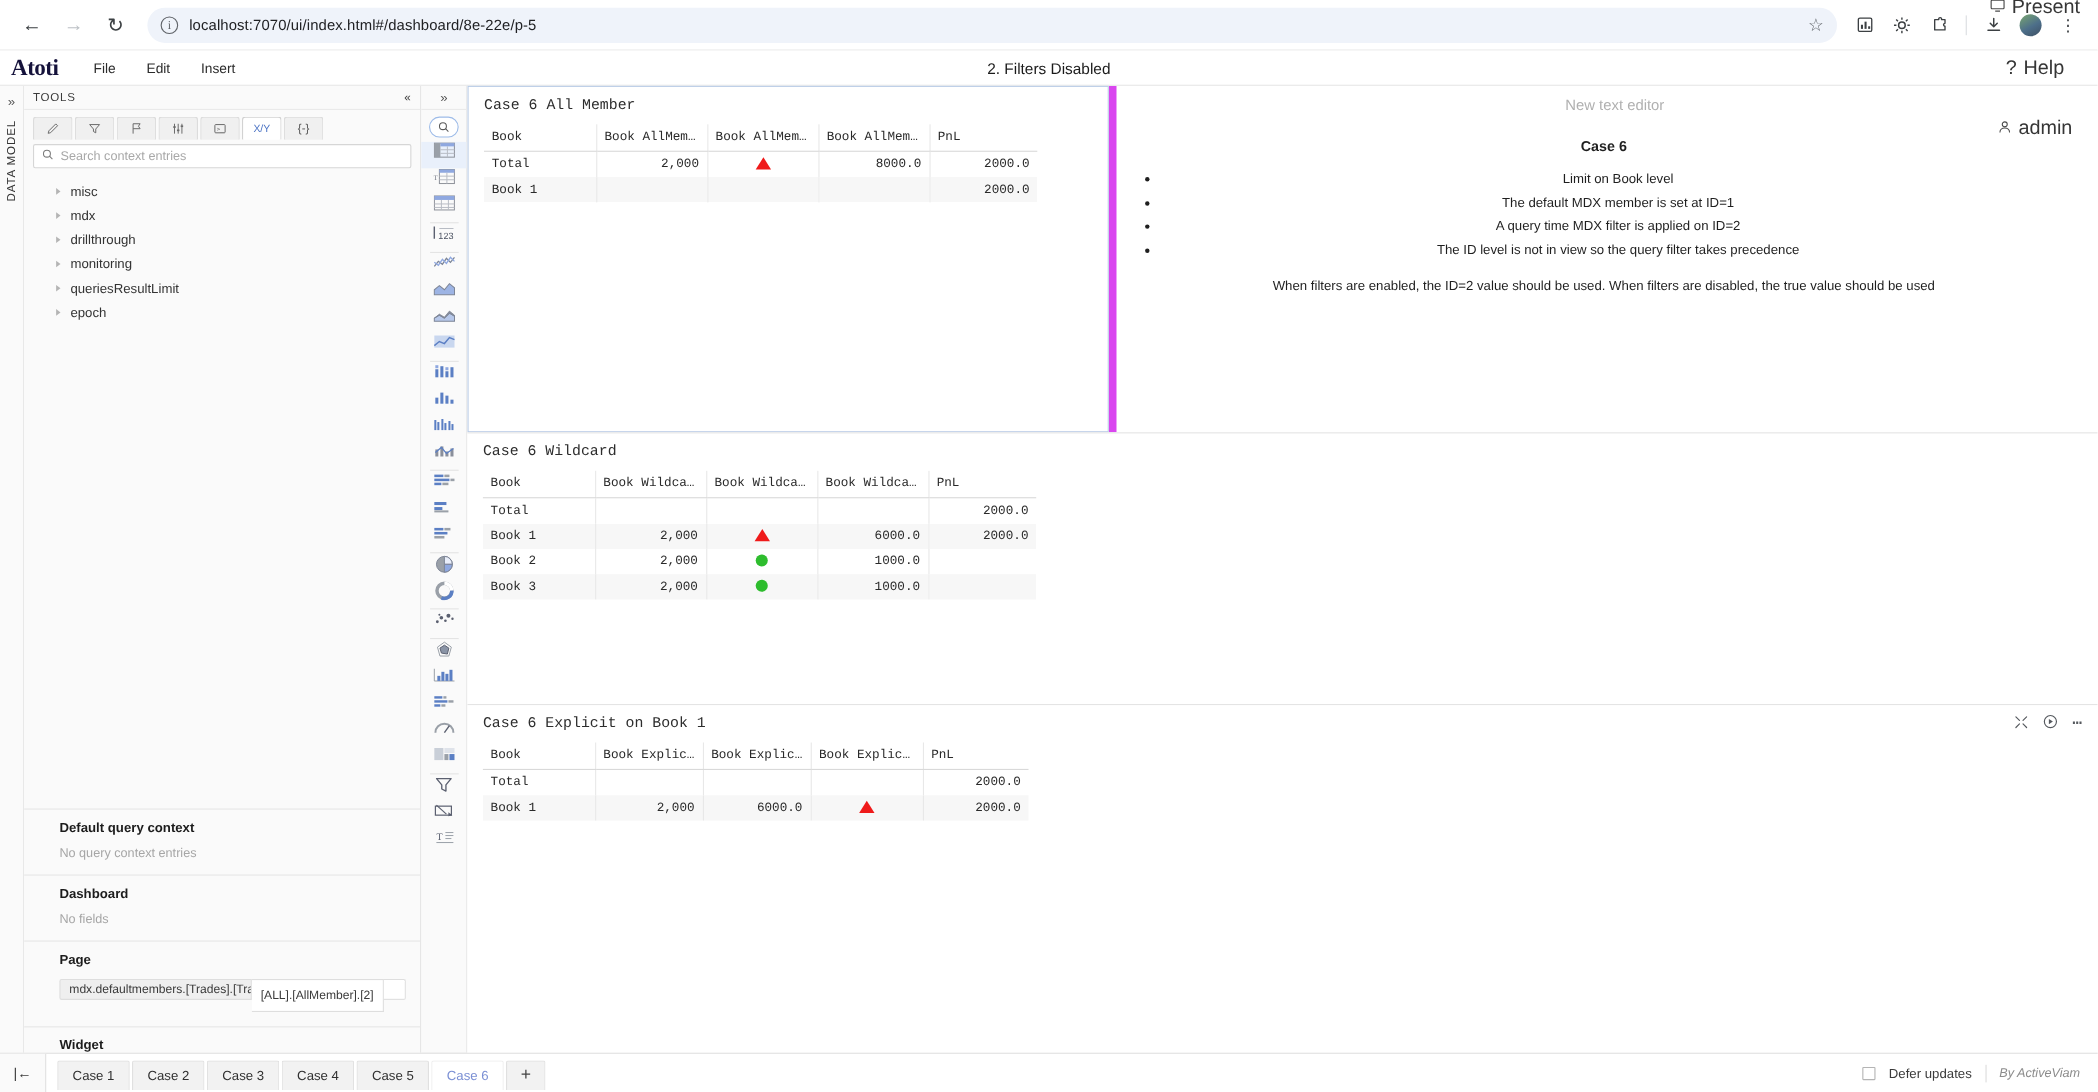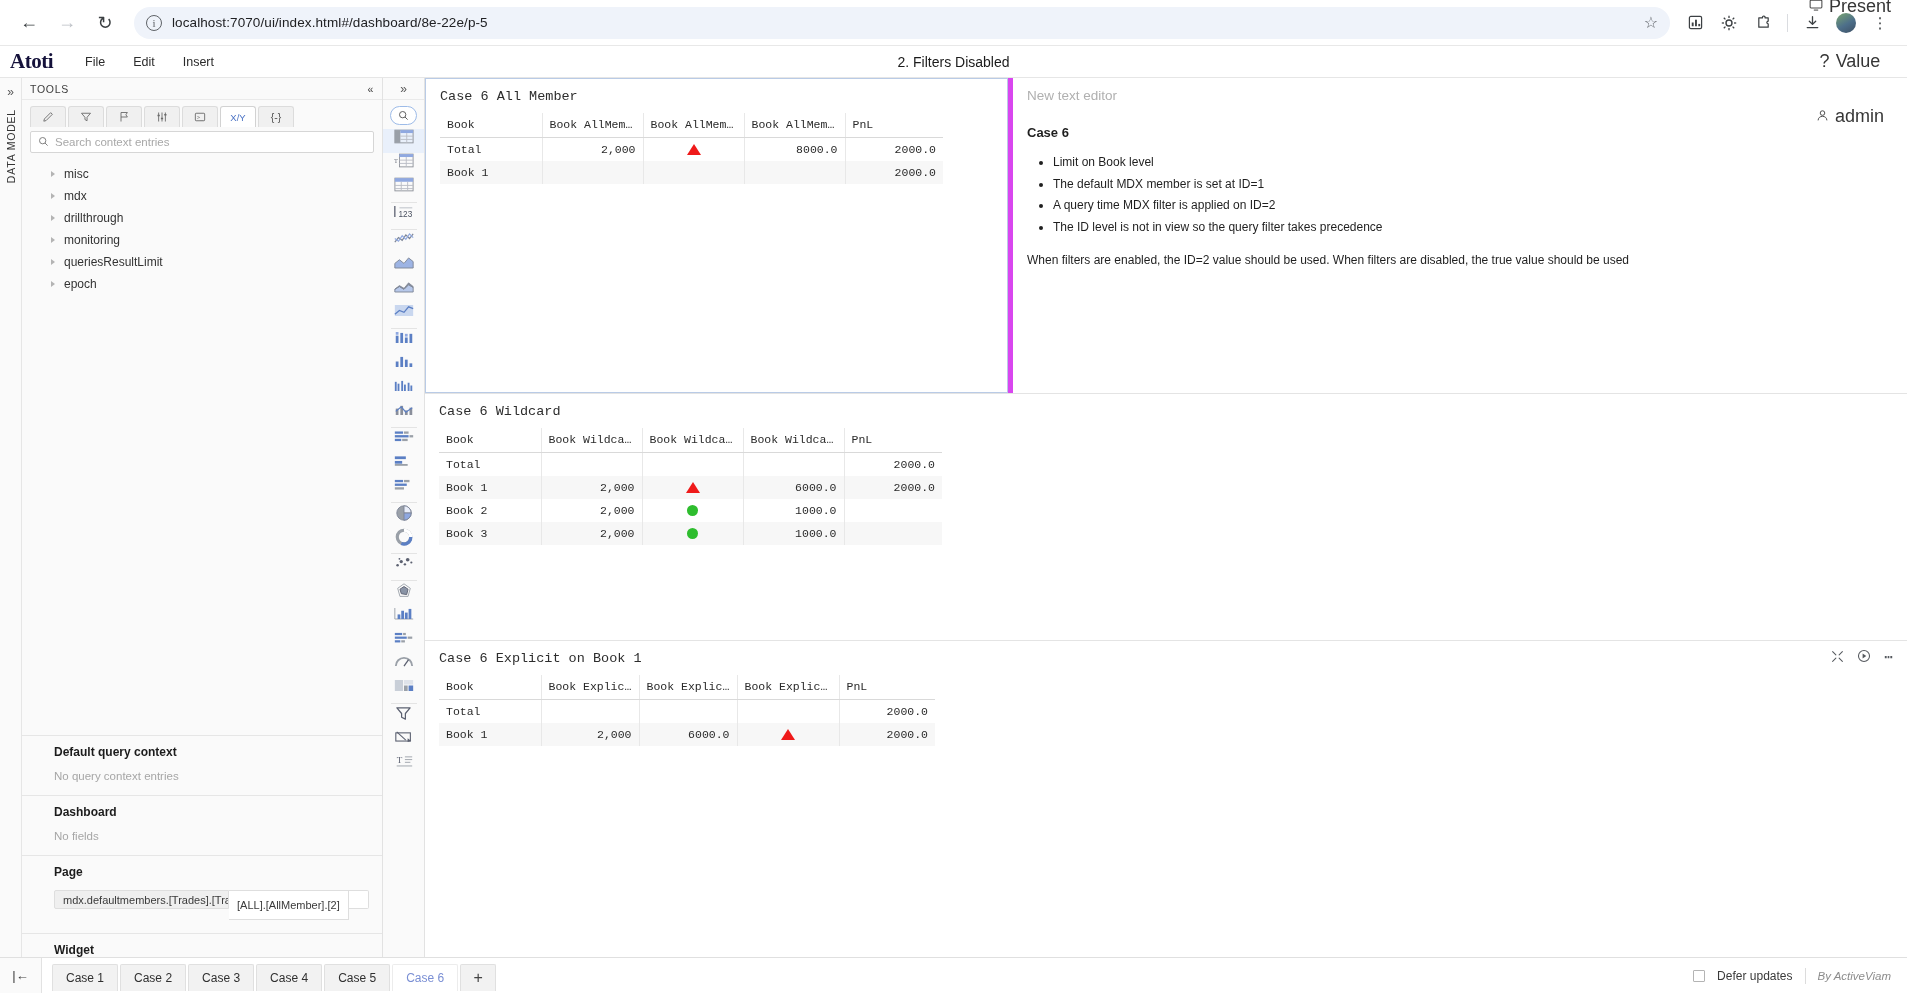--- a/index.html
+++ b/index.html
@@ -212,21 +212,21 @@
     display: inline-block; width: 0; height: 0;
     border-left: 7px solid transparent; border-right: 7px solid transparent;
     border-bottom: 11px solid #ef1a1a; vertical-align: middle;
   }
   .dot-green {
     display: inline-block; width: 11px; height: 11px; border-radius: 50%;
     background: #2ebd2e; vertical-align: middle;
   }
 
   
-  .text-widget { flex: 1 1 auto; border-left: 5px solid #d946ef; padding: 0; min-width:0;}
+  .text-widget { flex: 1 1 auto; border-left: 7px solid #d946ef; padding: 0; min-width:0;text-align:center;}
   .te-placeholder { font-size: 13.5px; color: #b0b0b0; padding: 10px 0 0 14px; }
   .te-body { padding: 22px 20px 0 14px; color: #1f1f1f; }
   .te-body h3 { font-size: 13px; font-weight: 700; margin-bottom: 14px; }
   .te-body ul { margin: 0 0 16px 26px; }
   .te-body li { font-size: 12px; line-height: 17.5px; margin-bottom: 4px; }
   .te-body p { font-size: 12px; line-height: 17px; }
 
   .row-mid { border-top: 1px solid #e4e4e4; padding-bottom: 4px; }
   .row-bot { border-top: 1px solid #e4e4e4; flex: 1 1 auto; position: relative; }
 
@@ -330,21 +330,21 @@
       <span>
         <svg width="14" height="14" viewBox="0 0 16 16">
             <rect x="1.3" y="2.4" width="13.4" height="9" rx="1" fill="none" stroke="#4a4a4a" stroke-width="1.2"></rect>
             <line x1="5.5" y1="13.8" x2="10.5" y2="13.8" stroke="#4a4a4a" stroke-width="1.2"></line>
           </svg>
       </span>
       <span>Present</span>
     </div>
     <div>
       <span>?</span>
-      <span>Value</span>
+      <span>Help</span>
     </div>
     <div>
       <span>
         <svg width="13" height="13" viewBox="0 0 16 16">
             <circle cx="8" cy="5" r="2.8" fill="none" stroke="#4a4a4a" stroke-width="1.2"></circle>
             <path d="M2.6 14c0-3 2.4-5 5.4-5s5.4 2 5.4 5" fill="none" stroke="#4a4a4a" stroke-width="1.2"></path>
           </svg>
       </span>
       <span>admin</span>
     </div>

